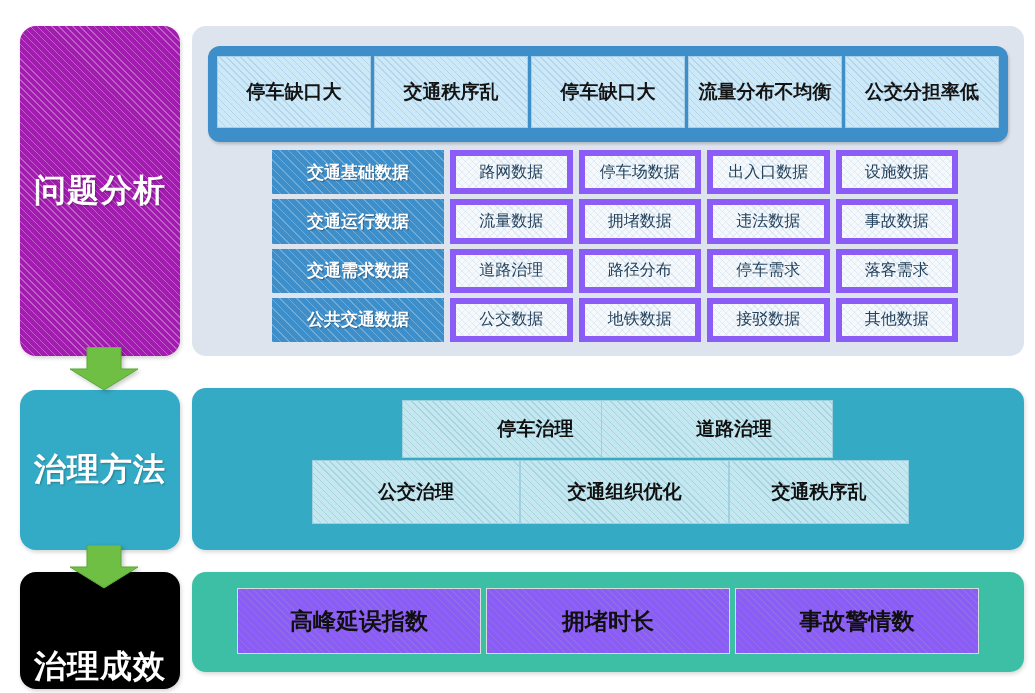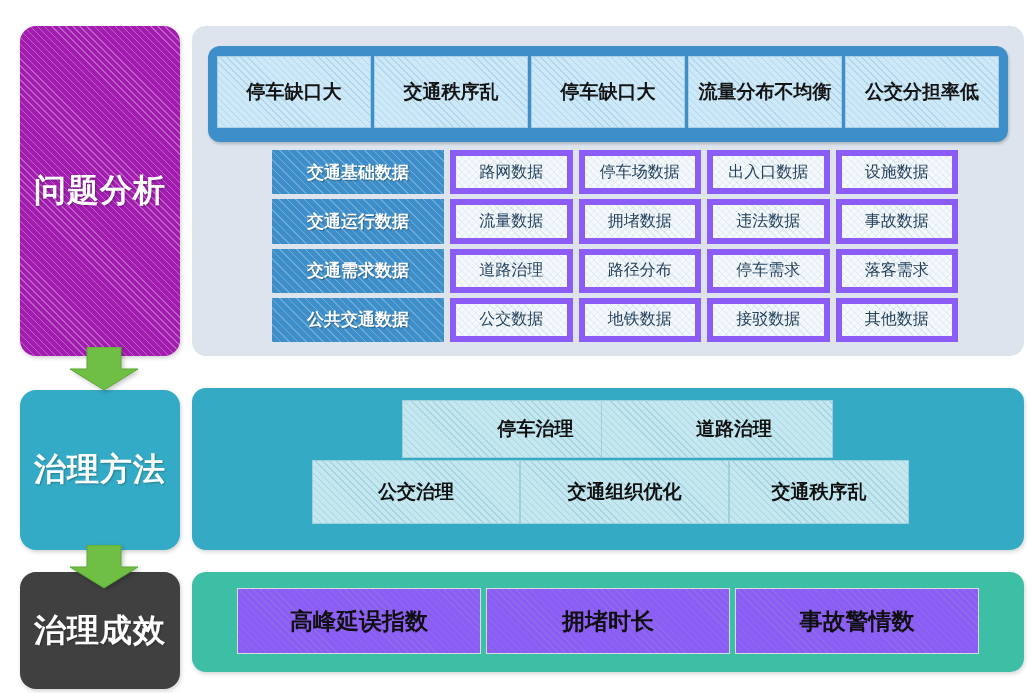--- a/index.html
+++ b/index.html
@@ -251,21 +251,21 @@
 <div class="stage">
 
   <div class="stage-label hatch-blue-dark" id="label-problem" style="background: #a21caf;">
     <span>问题分析</span>
   </div>
 
   <div class="stage-label" id="label-method" style="background: rgb(52, 171, 198);">
     <span>治理方法</span>
   </div>
 
-  <div class="stage-label" id="label-effect" style="background: #404040;">
+  <div class="stage-label" id="label-effect" style="background: #000000; align-items: flex-end;">
     <span>治理成效</span>
   </div>
 
   <svg class="arrow-down" id="arrow-1" viewBox="0 0 72 44">
     <polygon points="19,0 53,0 53,22 70,22 36,43 2,22 19,22" fill="#6fbf44" stroke="#5aa836" stroke-width="1"></polygon>
   </svg>
 
   <svg class="arrow-down" id="arrow-2" viewBox="0 0 72 44">
     <polygon points="19,0 53,0 53,22 70,22 36,43 2,22 19,22" fill="#6fbf44" stroke="#5aa836" stroke-width="1"></polygon>
   </svg>

